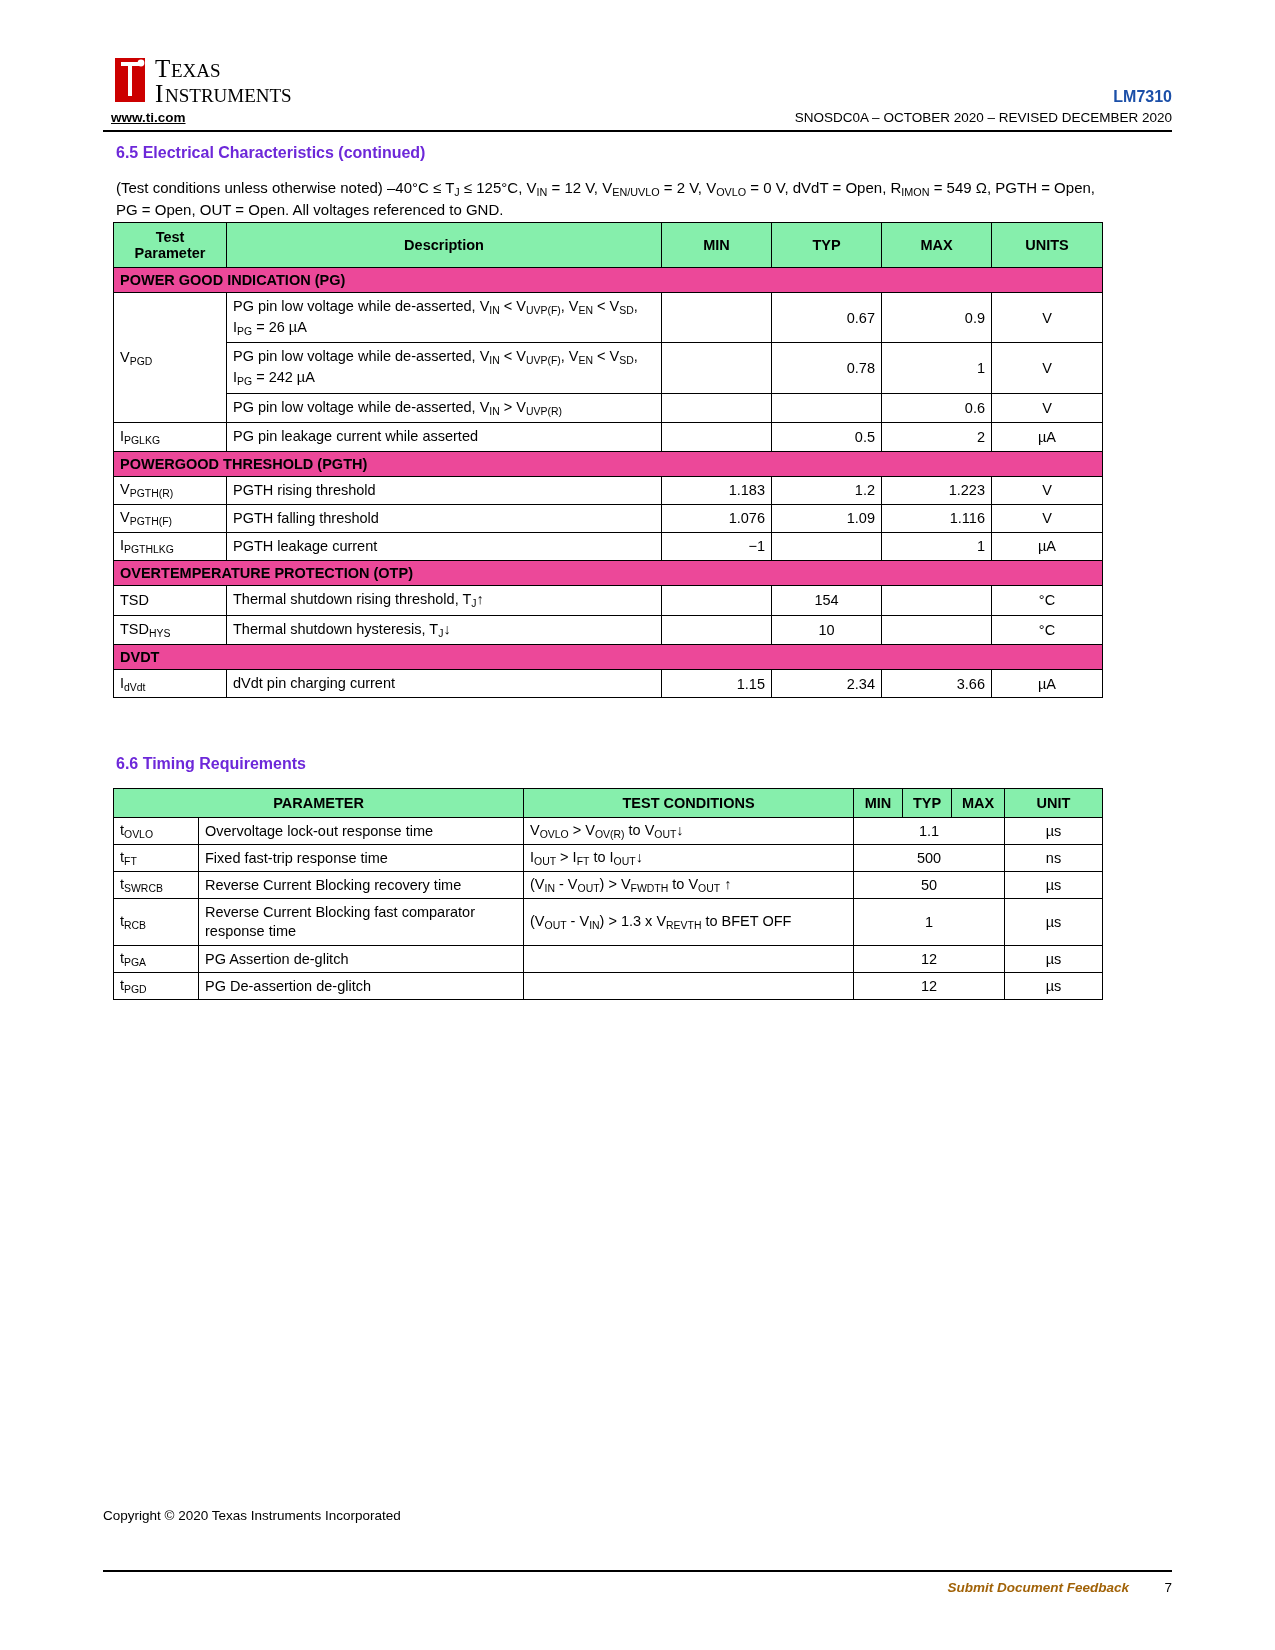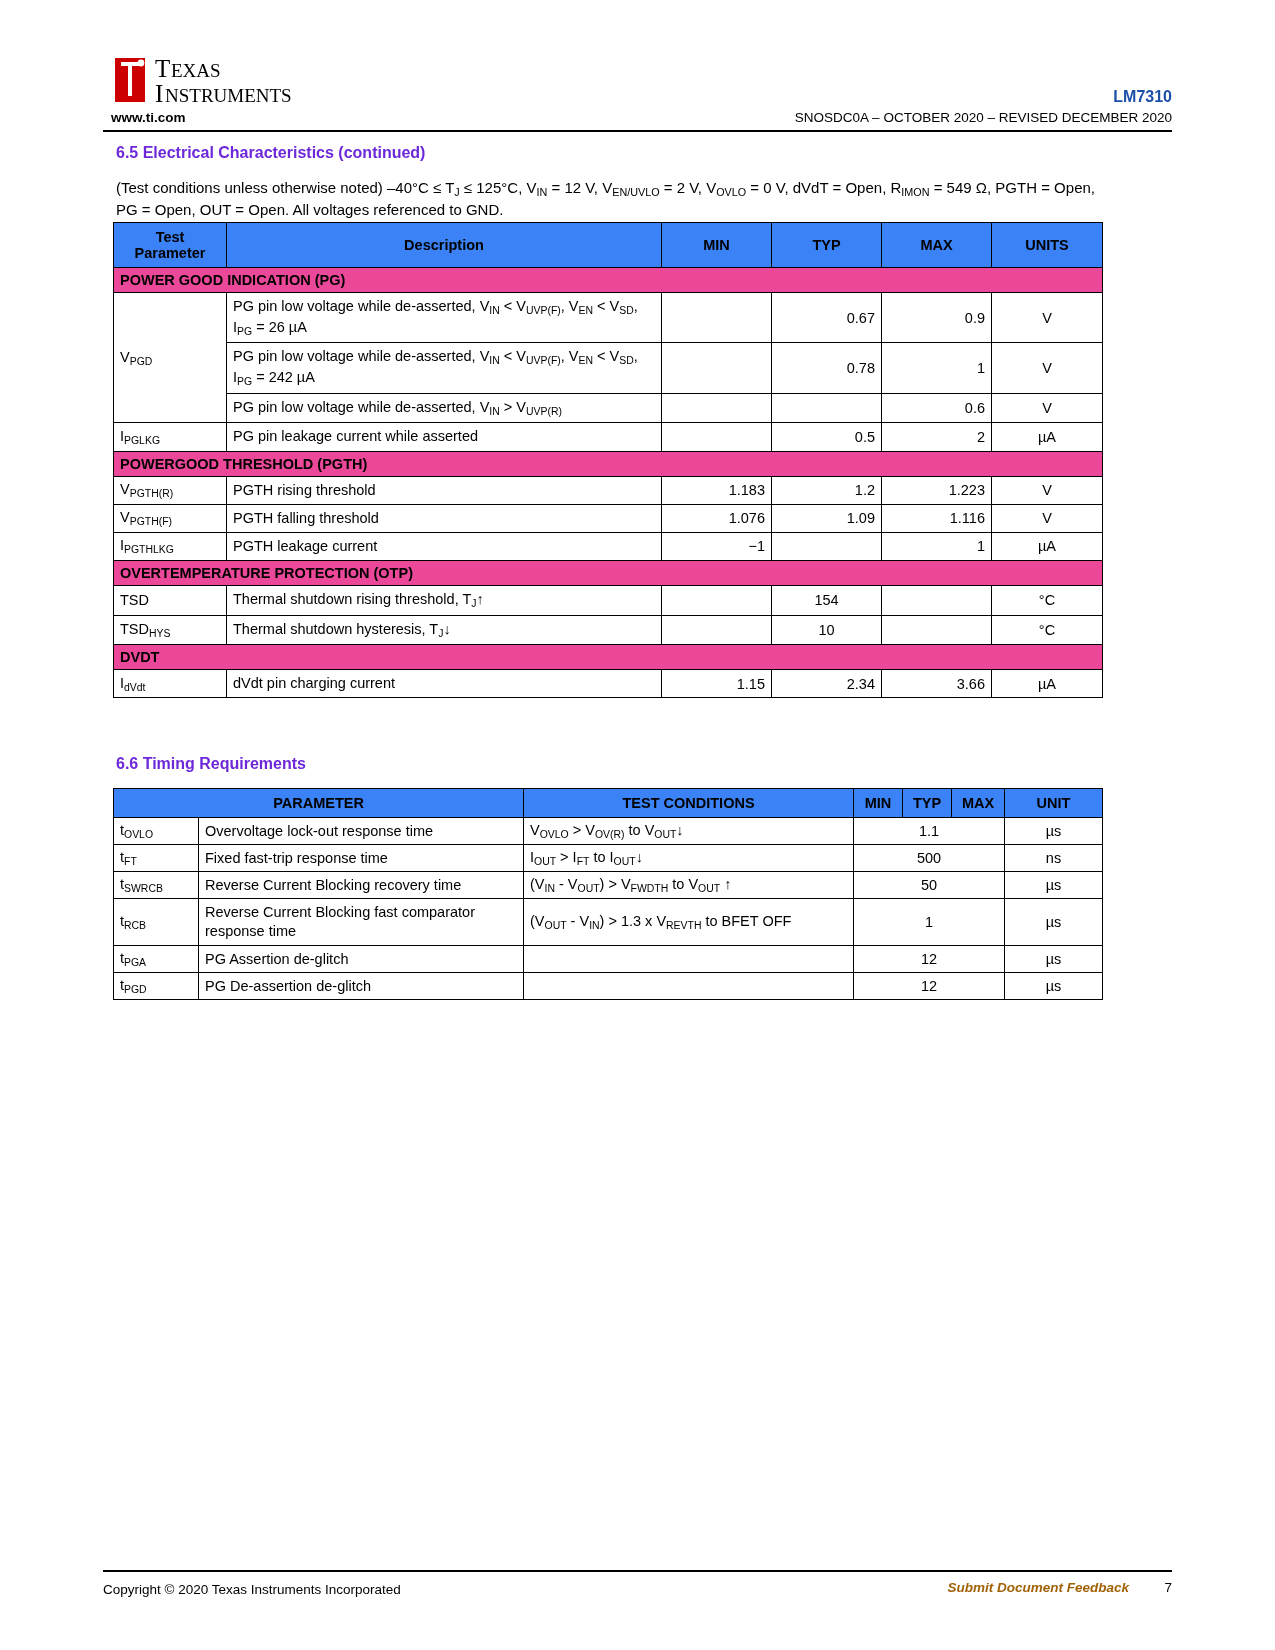--- a/index.html
+++ b/index.html
@@ -38,20 +38,21 @@
     height: 56px;
   }
   .ti-logo svg { display: block; }
   .ti-url {
     position: absolute;
     left: 8px;
     top: 58px;
     font-size: 13.5px;
     font-weight: bold;
     color: #000;
+    text-decoration: underline;
   }
   .part-number {
     position: absolute;
     right: 0px;
     top: 36px;
     font-size: 16px;
     font-weight: bold;
     color: #1b4fa8;
     text-align: right;
   }
@@ -105,21 +106,21 @@
     border: 1px solid #000;
   }
   .tbl td, .tbl th {
     border: 1px solid #000;
     padding: 4px 6px;
     vertical-align: middle;
     font-weight: normal;
     color: #000;
   }
   .tbl thead th {
-    background: #3b82f6;
+    background: #86efac;
     font-weight: bold;
     text-align: center;
     font-size: 14.5px;
     padding: 6px 4px;
   }
   .grouprow td {
     background: #ec4899;
     font-weight: bold;
     font-size: 14.5px;
     padding: 4px 6px;
@@ -152,21 +153,21 @@
     position: absolute;
     left: 103px;
     top: 1570px;
     width: 1069px;
     height: 2px;
     background: #000;
   }
   .footer-left {
     position: absolute;
     left: 103px;
-    top: 1582px;
+    top: 1508px;
     font-size: 13.5px;
     color: #000;
   }
   .footer-feedback {
     position: absolute;
     right: 146px;
     top: 1580px;
     font-size: 13.5px;
     font-style: italic;
     font-weight: bold;

